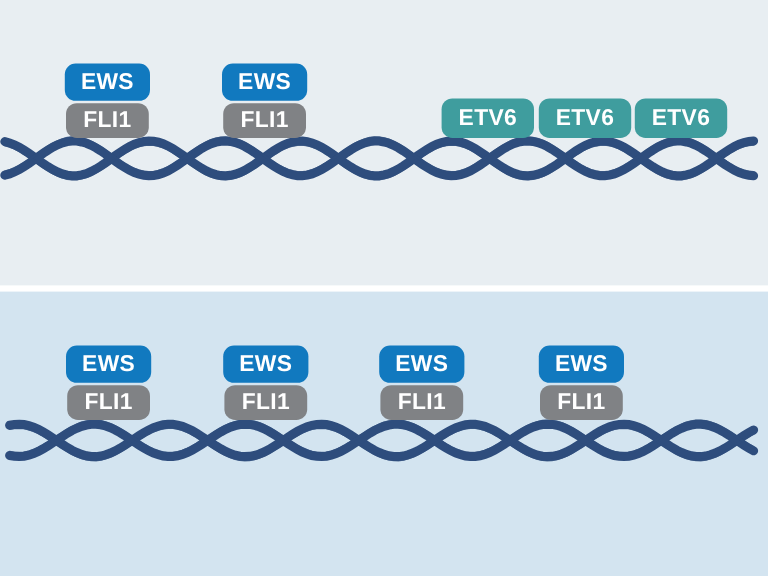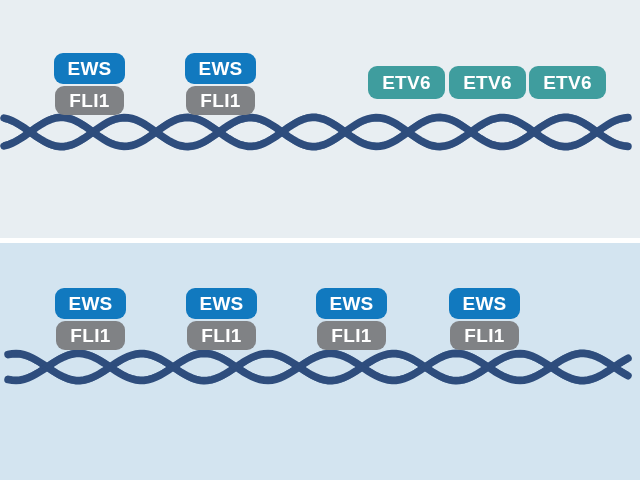--- a/index.html
+++ b/index.html
@@ -20,21 +20,21 @@
   .panel.top .stack{top:53px;}
   .panel.bottom .stack{top:45px;}
   .box{
     display:flex;align-items:center;justify-content:center;
     border-radius:9px;color:var(--label-text,#fff);
     font-weight:700;font-size:19px;letter-spacing:0.3px;
   }
   .box.ews{width:71px;height:31px;background:var(--ews,#1179bf);}
   .box.fli1{width:69px;height:29px;background:var(--fli1,#808285);}
   .box.etv6{
-    position:absolute;top:66px;width:77px;height:33px;
+    position:absolute;top:82px;width:77px;height:33px;
     background:var(--etv6,#3f9d9e);
   }
 </style>
 </head>
 <body style="--ews: #1179bf; --fli1: #808285; --etv6: #3f9d9e; --navy: #2e4d7d; --bg-top: #e8eef2; --bg-bottom: #d3e4f0; --divider: #ffffff; --label-text: #ffffff;">
 
 <div class="panel top">
   <svg class="helix" id="helix-top" viewBox="0 0 640 238">
       <path d="M4 118.0 L8 119.1 L12 120.7 L16 122.7 L20 125.1 L24 127.7 L28 130.6 L32 133.4 L36 136.3 L40 138.9 L44 141.3 L48 143.3 L52 144.9 L56 146.0 L60 146.5 L64 146.4 L68 145.7 L72 144.6 L76 142.9 L80 140.8 L84 138.3 L88 135.6 L92 132.7 L96 129.8 L100 127.0 L104 124.4 L108 122.1 L112 120.2 L116 118.8 L120 117.9 L124 117.5 L128 117.7 L132 118.5 L136 119.8 L140 121.6 L144 123.8 L148 126.4 L152 129.1 L156 132.0 L160 134.9 L164 137.6 L168 140.2 L172 142.4 L176 144.2 L180 145.5 L184 146.3 L188 146.5 L192 146.1 L196 145.2 L200 143.8 L204 141.9 L208 139.6 L212 137.0 L216 134.2 L220 131.3 L224 128.4 L228 125.7 L232 123.2 L236 121.1 L240 119.4 L244 118.3 L248 117.6 L252 117.5 L256 118.0 L260 119.1 L264 120.7 L268 122.7 L272 125.1 L276 127.7 L280 130.6 L284 133.4 L288 136.3 L292 138.9 L296 141.3 L300 143.3 L304 144.9 L308 146.0 L312 146.5 L316 146.4 L320 145.7 L324 144.6 L328 142.9 L332 140.8 L336 138.3 L340 135.6 L344 132.7 L348 129.8 L352 127.0 L356 124.4 L360 122.1 L364 120.2 L368 118.8 L372 117.9 L376 117.5 L380 117.7 L384 118.5 L388 119.8 L392 121.6 L396 123.8 L400 126.4 L404 129.1 L408 132.0 L412 134.9 L416 137.6 L420 140.2 L424 142.4 L428 144.2 L432 145.5 L436 146.3 L440 146.5 L444 146.1 L448 145.2 L452 143.8 L456 141.9 L460 139.6 L464 137.0 L468 134.2 L472 131.3 L476 128.4 L480 125.7 L484 123.2 L488 121.1 L492 119.4 L496 118.3 L500 117.6 L504 117.5 L508 118.0 L512 119.1 L516 120.7 L520 122.7 L524 125.1 L528 127.7 L532 130.6 L536 133.4 L540 136.3 L544 138.9 L548 141.3 L552 143.3 L556 144.9 L560 146.0 L564 146.5 L568 146.4 L572 145.7 L576 144.6 L580 142.9 L584 140.8 L588 138.3 L592 135.6 L596 132.7 L600 129.8 L604 127.0 L608 124.4 L612 122.1 L616 120.2 L620 118.8 L624 117.9 L628 117.5" fill="none" stroke="var(--navy)" stroke-width="7.5" stroke-linecap="round"></path>
       <path d="M4 146.0 L8 144.9 L12 143.3 L16 141.3 L20 138.9 L24 136.3 L28 133.4 L32 130.6 L36 127.7 L40 125.1 L44 122.7 L48 120.7 L52 119.1 L56 118.0 L60 117.5 L64 117.6 L68 118.3 L72 119.4 L76 121.1 L80 123.2 L84 125.7 L88 128.4 L92 131.3 L96 134.2 L100 137.0 L104 139.6 L108 141.9 L112 143.8 L116 145.2 L120 146.1 L124 146.5 L128 146.3 L132 145.5 L136 144.2 L140 142.4 L144 140.2 L148 137.6 L152 134.9 L156 132.0 L160 129.1 L164 126.4 L168 123.8 L172 121.6 L176 119.8 L180 118.5 L184 117.7 L188 117.5 L192 117.9 L196 118.8 L200 120.2 L204 122.1 L208 124.4 L212 127.0 L216 129.8 L220 132.7 L224 135.6 L228 138.3 L232 140.8 L236 142.9 L240 144.6 L244 145.7 L248 146.4 L252 146.5 L256 146.0 L260 144.9 L264 143.3 L268 141.3 L272 138.9 L276 136.3 L280 133.4 L284 130.6 L288 127.7 L292 125.1 L296 122.7 L300 120.7 L304 119.1 L308 118.0 L312 117.5 L316 117.6 L320 118.3 L324 119.4 L328 121.1 L332 123.2 L336 125.7 L340 128.4 L344 131.3 L348 134.2 L352 137.0 L356 139.6 L360 141.9 L364 143.8 L368 145.2 L372 146.1 L376 146.5 L380 146.3 L384 145.5 L388 144.2 L392 142.4 L396 140.2 L400 137.6 L404 134.9 L408 132.0 L412 129.1 L416 126.4 L420 123.8 L424 121.6 L428 119.8 L432 118.5 L436 117.7 L440 117.5 L444 117.9 L448 118.8 L452 120.2 L456 122.1 L460 124.4 L464 127.0 L468 129.8 L472 132.7 L476 135.6 L480 138.3 L484 140.8 L488 142.9 L492 144.6 L496 145.7 L500 146.4 L504 146.5 L508 146.0 L512 144.9 L516 143.3 L520 141.3 L524 138.9 L528 136.3 L532 133.4 L536 130.6 L540 127.7 L544 125.1 L548 122.7 L552 120.7 L556 119.1 L560 118.0 L564 117.5 L568 117.6 L572 118.3 L576 119.4 L580 121.1 L584 123.2 L588 125.7 L592 128.4 L596 131.3 L600 134.2 L604 137.0 L608 139.6 L612 141.9 L616 143.8 L620 145.2 L624 146.1 L628 146.5" fill="none" stroke="var(--navy)" stroke-width="7.5" stroke-linecap="round"></path>

